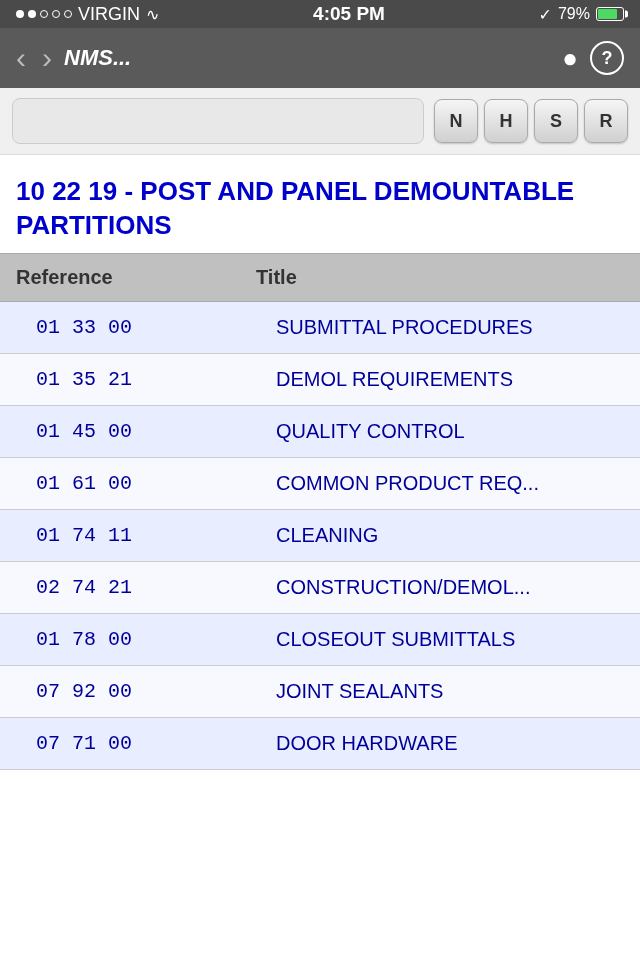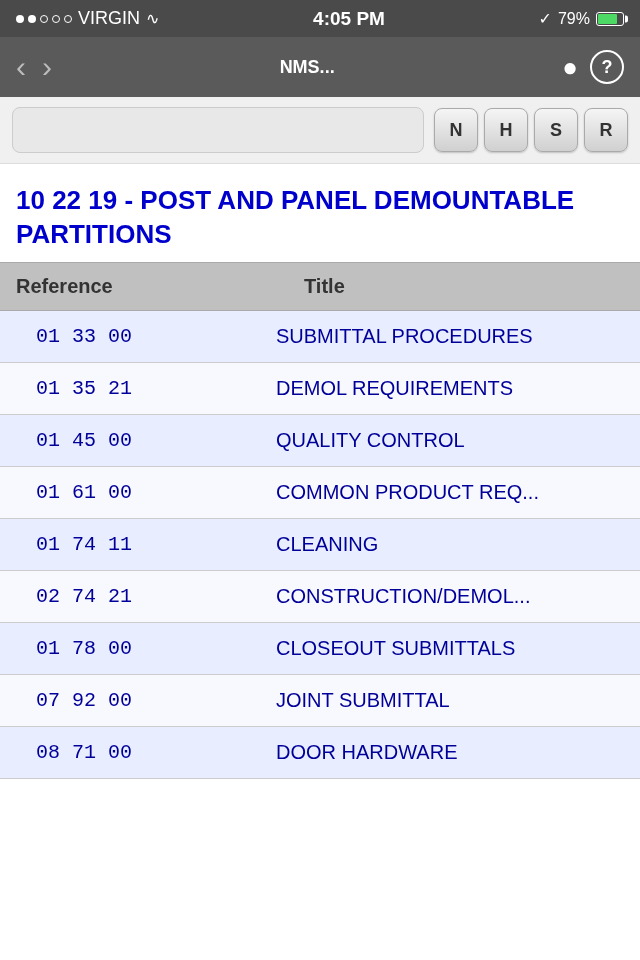--- a/index.html
+++ b/index.html
@@ -8,21 +8,21 @@
       width: 640px;
       min-height: 960px;
       font-family: -apple-system, 'Helvetica Neue', Arial, sans-serif;
       background: #fff;
       overflow-x: hidden;
     }
 
     
     .status-bar {
       background: #4a4a4a;
-      height: 37px;
+      height: 28px;
       display: flex;
       align-items: center;
       justify-content: space-between;
       padding: 0 16px;
       color: white;
       font-size: 18px;
       font-weight: 500;
     }
     .status-left {
       display: flex;
@@ -103,24 +103,25 @@
       font-weight: 200;
     }
     .nav-arrow {
       color: #bbb;
       cursor: pointer;
       font-size: 30px;
       line-height: 1;
     }
     .nav-title {
       flex: 1;
-      text-align: center;
+      text-align: left;
       color: white;
-      font-size: 18px;
-      font-weight: bold;
+      font-size: 22px;
+      font-weight: bold;
+      font-style: italic;
     }
     .nav-search {
       color: white;
       font-size: 26px;
       cursor: pointer;
     }
     .nav-help {
       width: 34px; height: 34px;
       border-radius: 50%;
       border: 2px solid white;
@@ -179,21 +180,20 @@
 
     
     .table-container {
       width: 100%;
     }
     .table-header {
       display: flex;
       background: #c0c0c0;
       border-top: 1px solid #aaa;
       border-bottom: 1px solid #aaa;
-      gap: 48px;
     }
     .col-ref {
       width: 240px;
       min-width: 240px;
     }
     .col-title {
       flex: 1;
     }
     .th {
       padding: 12px 16px;
@@ -306,20 +306,20 @@
       <div class="table-row">
     <div class="td col-ref">02  74  21</div>
     <div class="td td-title col-title">CONSTRUCTION/DEMOL...</div>
   </div>
       <div class="table-row">
     <div class="td col-ref">01  78  00</div>
     <div class="td td-title col-title">CLOSEOUT SUBMITTALS</div>
   </div>
       <div class="table-row">
     <div class="td col-ref">07  92  00</div>
-    <div class="td td-title col-title">JOINT  SUBMITTAL</div>
-  </div>
-      <div class="table-row">
-    <div class="td col-ref">08  71  00</div>
+    <div class="td td-title col-title">JOINT  SEALANTS</div>
+  </div>
+      <div class="table-row">
+    <div class="td col-ref">07  71  00</div>
     <div class="td td-title col-title">DOOR HARDWARE</div>
   </div>
     </div>
 </div>
 
 </body></html>

